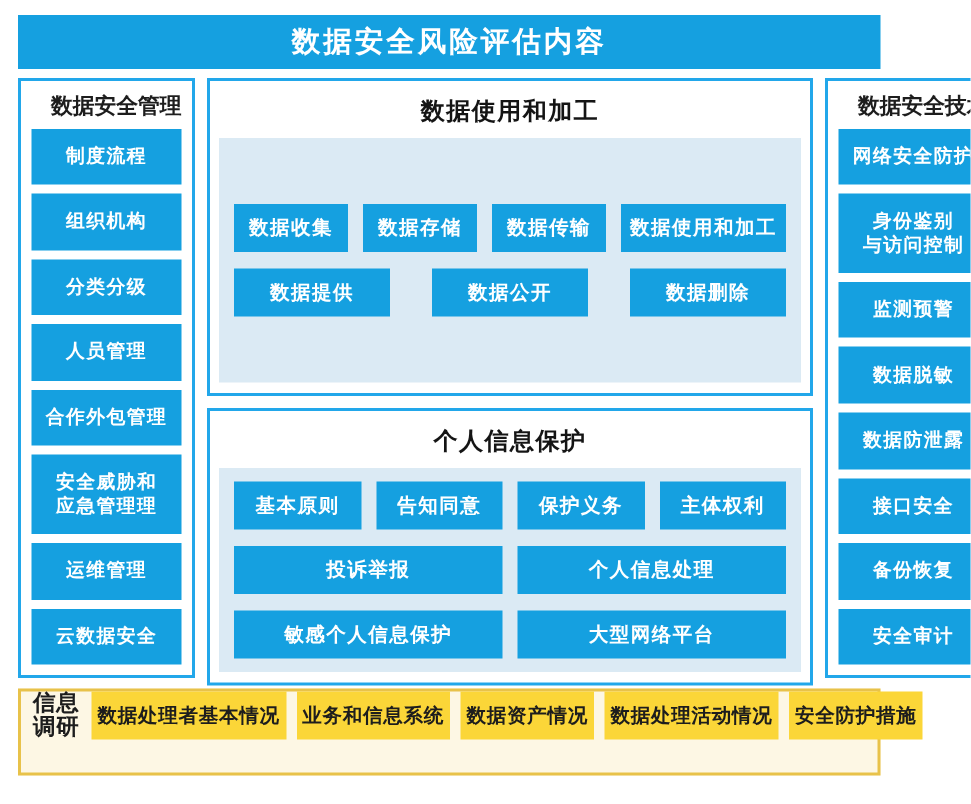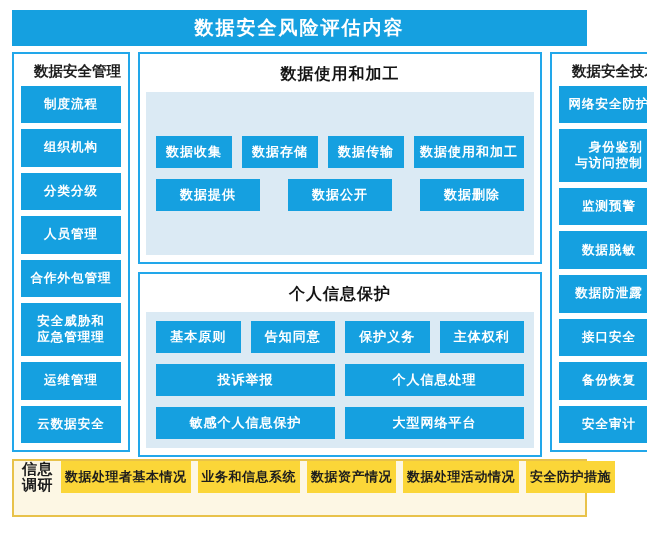--- a/index.html
+++ b/index.html
@@ -74,21 +74,21 @@
   }
   .side-item {
     background: #15a0e0;
     color: #ffffff;
     font-size: 12.5px;
     font-weight: bold;
     letter-spacing: 1px;
     display: flex;
     align-items: center;
     justify-content: center;
-    text-align: right;
+    text-align: center;
     line-height: 1.22;
     flex: 1 1 auto;
     min-height: 0;
     padding: 2px 1px;
     white-space: pre-line;
   }
 
   
   .panel {
     border: 2px solid #22a7ea;

